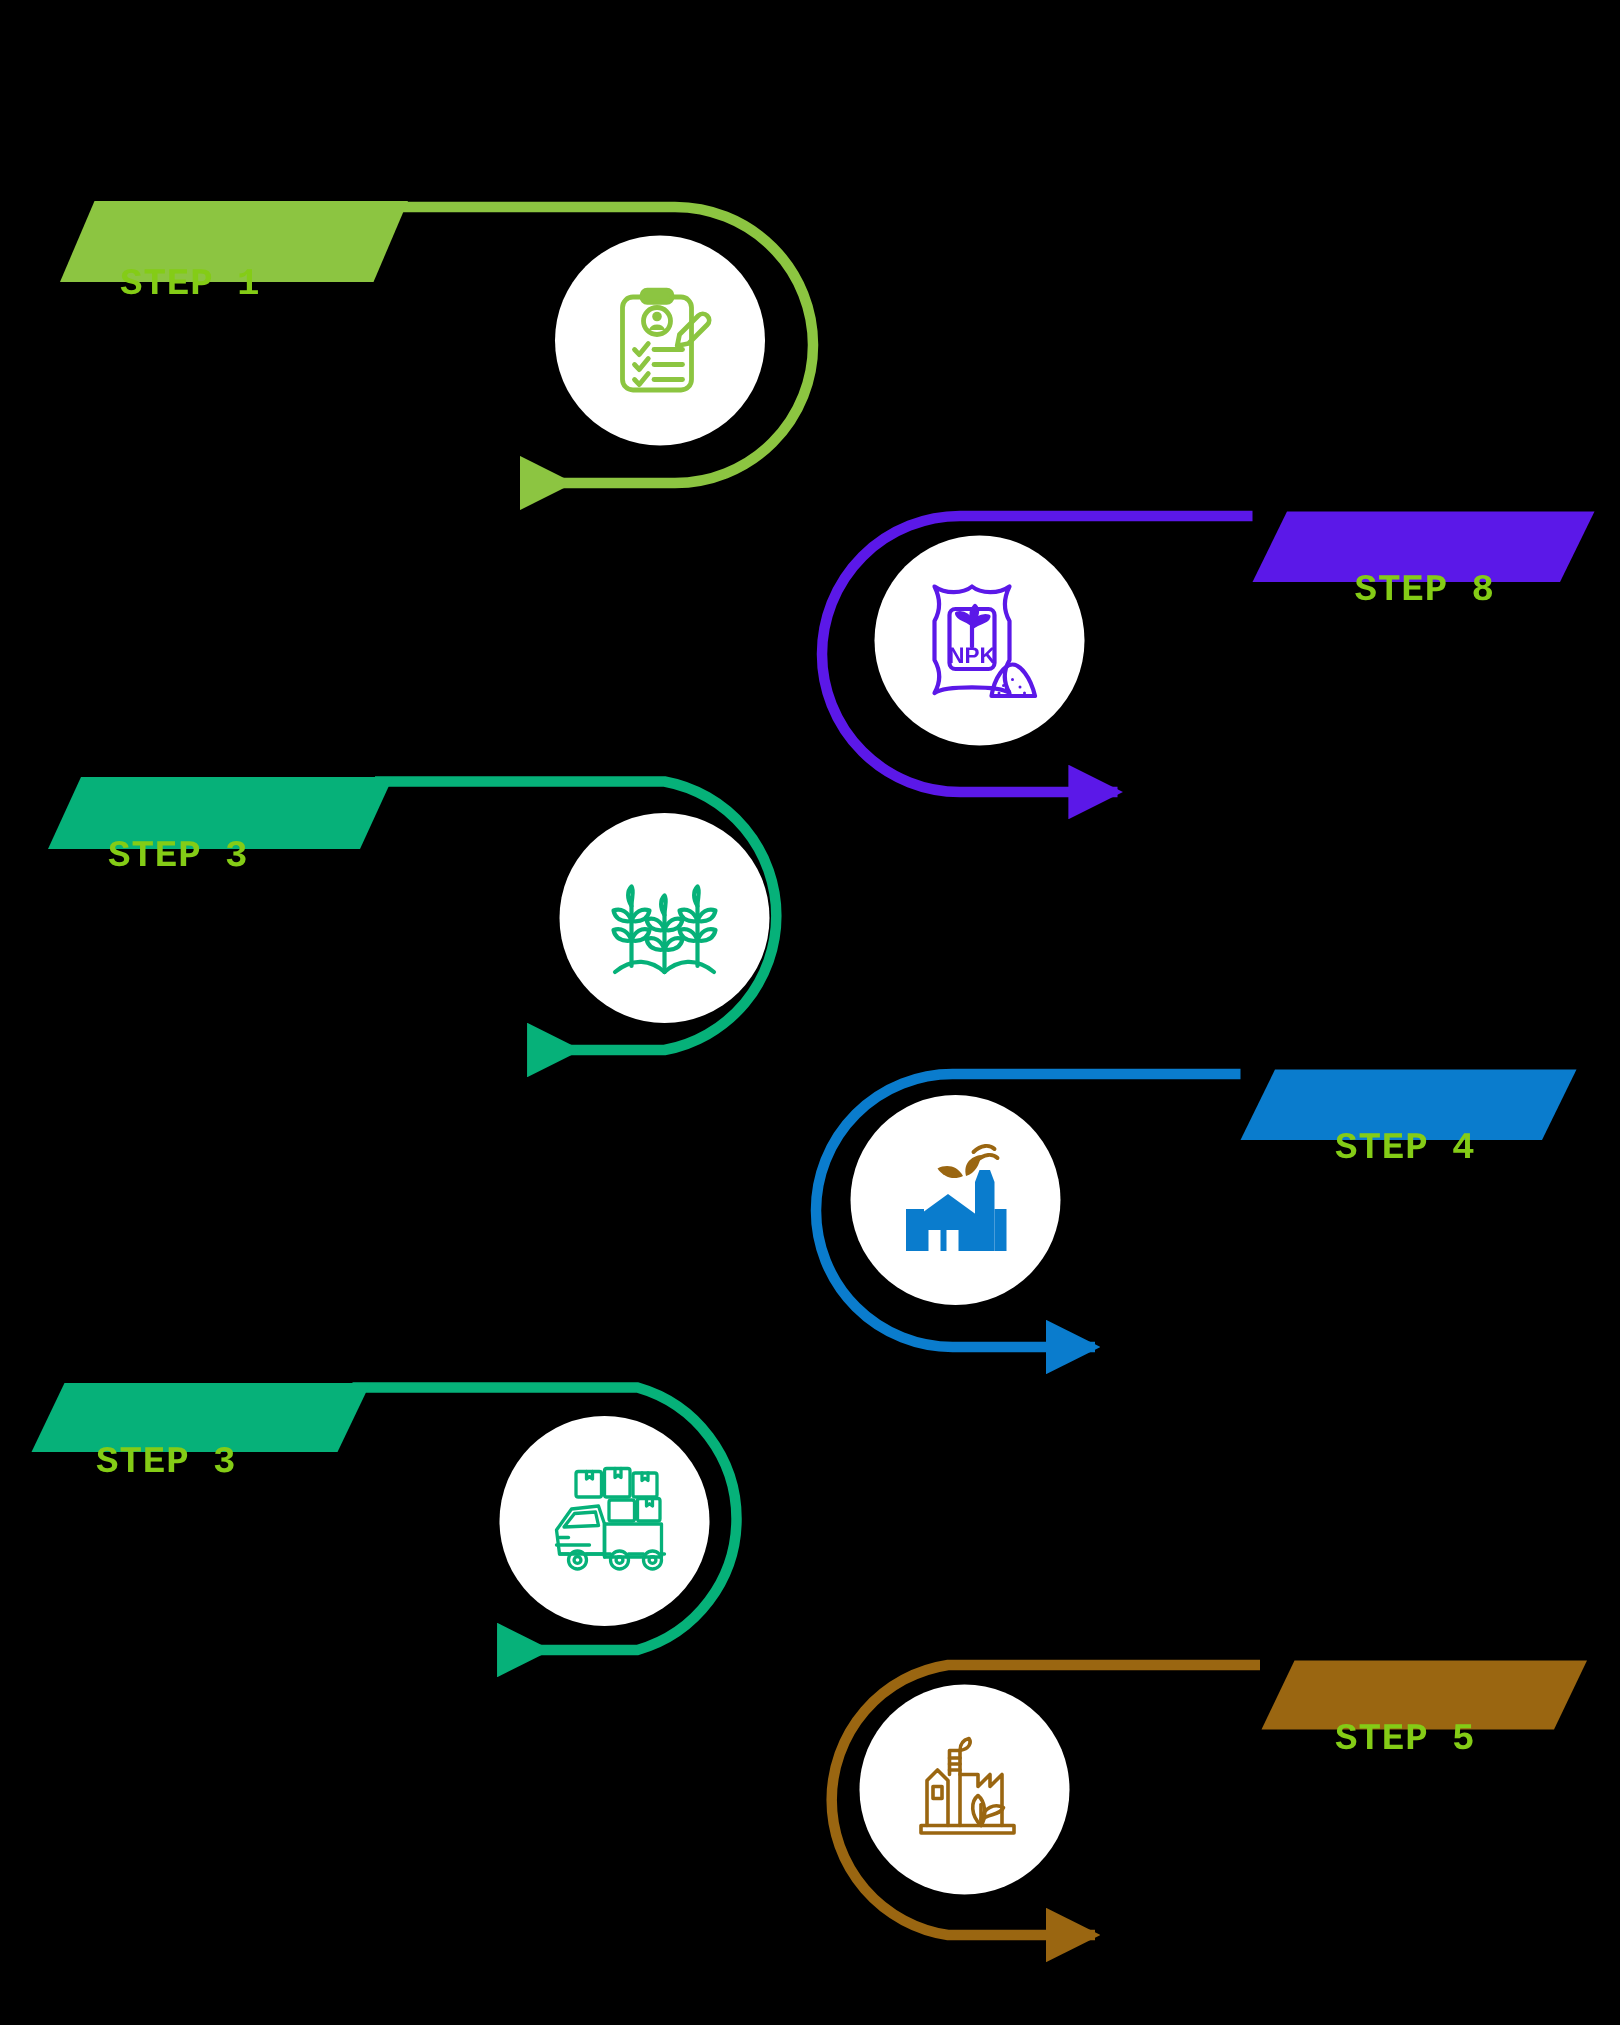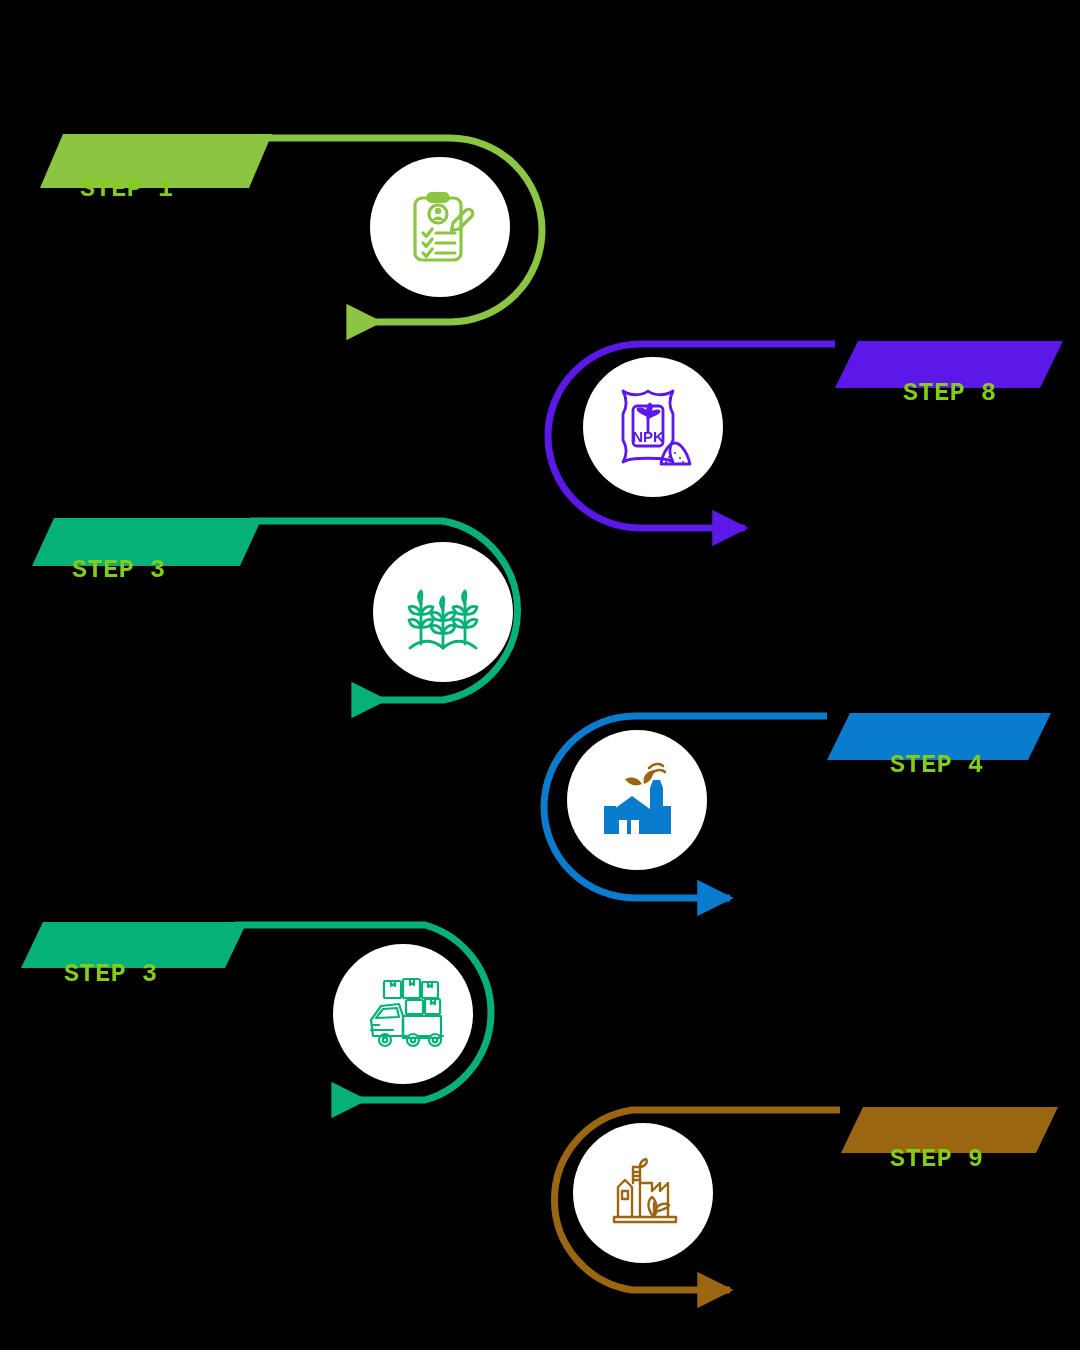--- a/index.html
+++ b/index.html
@@ -207,15 +207,15 @@
       </g>
     </g>
 
   </svg>
 
   <span class="step-label" style="left:80px;top:148px;">STEP 1</span>
   <span class="step-label" style="left:903px;top:352px;">STEP 8</span>
   <span class="step-label" style="left:72px;top:529px;">STEP 3</span>
   <span class="step-label" style="left:890px;top:724px;">STEP 4</span>
   <span class="step-label" style="left:64px;top:933px;">STEP 3</span>
-  <span class="step-label" style="left:890px;top:1118px;">STEP 9</span>
+  <span class="step-label" style="left:890px;top:1118px;">STEP 5</span>
 
 </div>
 
 </body></html>

